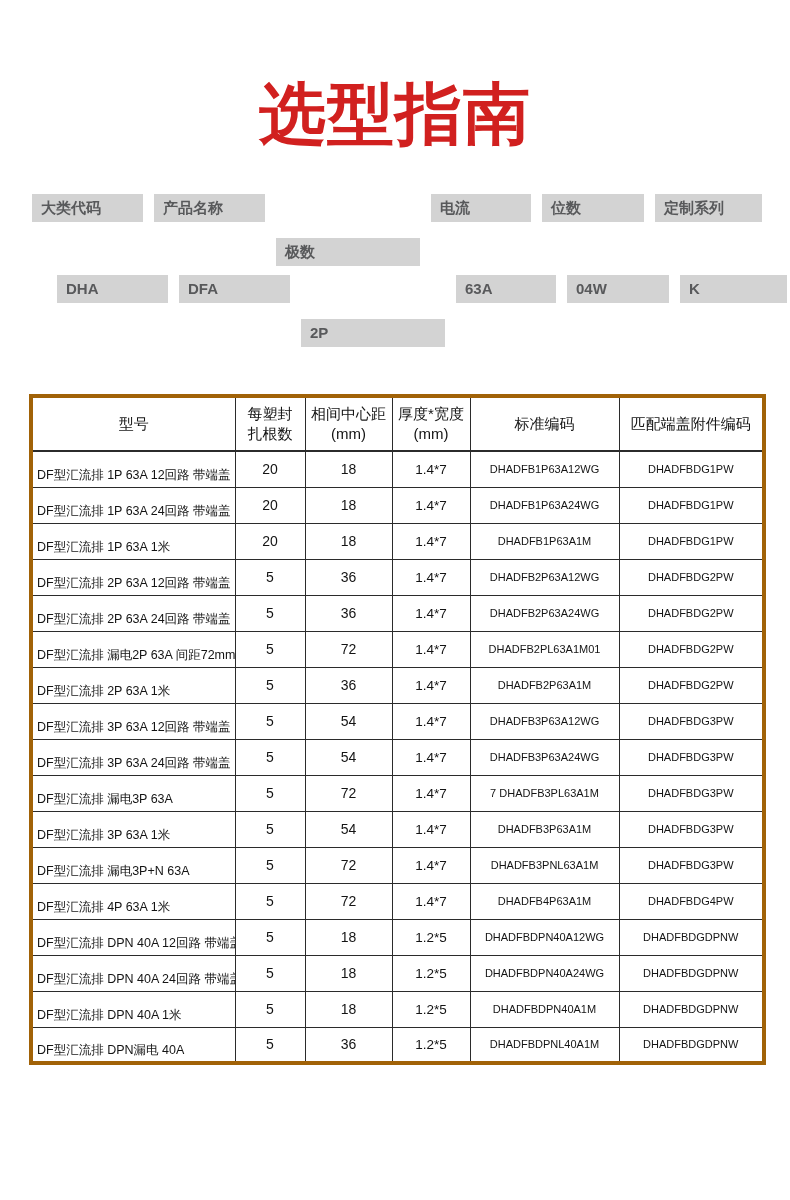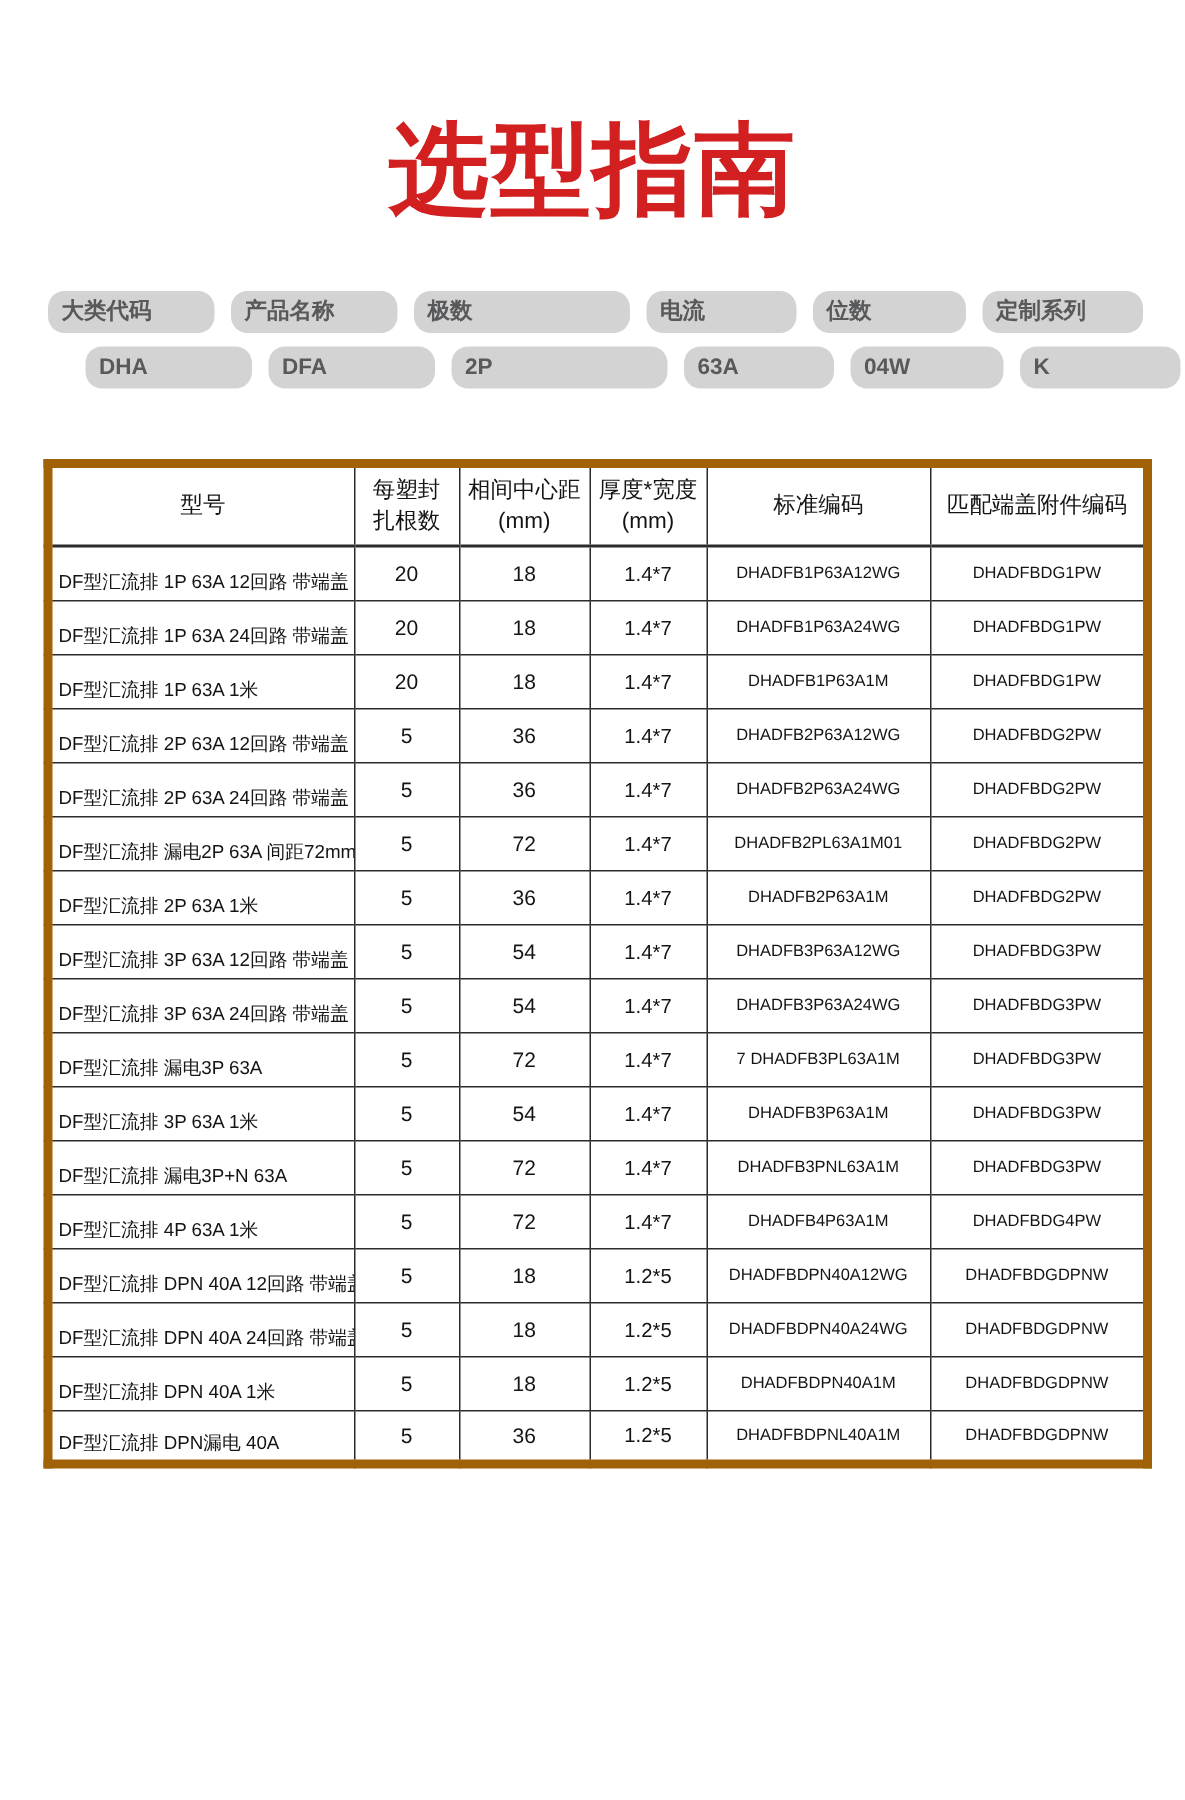--- a/index.html
+++ b/index.html
@@ -33,45 +33,44 @@
     background: #d3d3d3;
     color: #58595b;
     font-weight: bold;
     font-size: 15px;
     line-height: 1.3;
     box-sizing: border-box;
     padding: 0 9px;
     height: 28px;
     display: flex;
     align-items: center;
-    border-radius: 11px;
   }
   .desc .gcell {
     height: 114px;
     align-items: flex-start;
     padding-top: 6px;
     white-space: pre-line;
     line-height: 1.8;
     display: block;
   }
   .gw0 { width: 111px; flex: 0 0 111px; }
   .gw1 { width: 111px; flex: 0 0 111px; }
-  .gw2 { width: 144px; flex: 0 0 144px; }
+  .gw2 { width: 144px; flex: 0 0 144px; margin-top: 44px; }
   .gw3 { width: 100px; flex: 0 0 100px; }
   .gw4 { width: 102px; flex: 0 0 102px; }
   .gw5 { width: 107px; flex: 0 0 107px; }
 
   
   table.spec {
     margin: 47px 0 0 29px;
     width: 733px;
     border-collapse: collapse;
     table-layout: fixed;
     color: #141414;
-    border: 6px solid #a16207;
+    border: 4px solid #a16207;
   }
   table.spec th, table.spec td {
     border: 1px solid #2b2b2b;
     box-sizing: border-box;
     overflow: hidden;
   }
   table.spec thead th {
     height: 55px;
     font-size: 15px;
     font-weight: normal;

